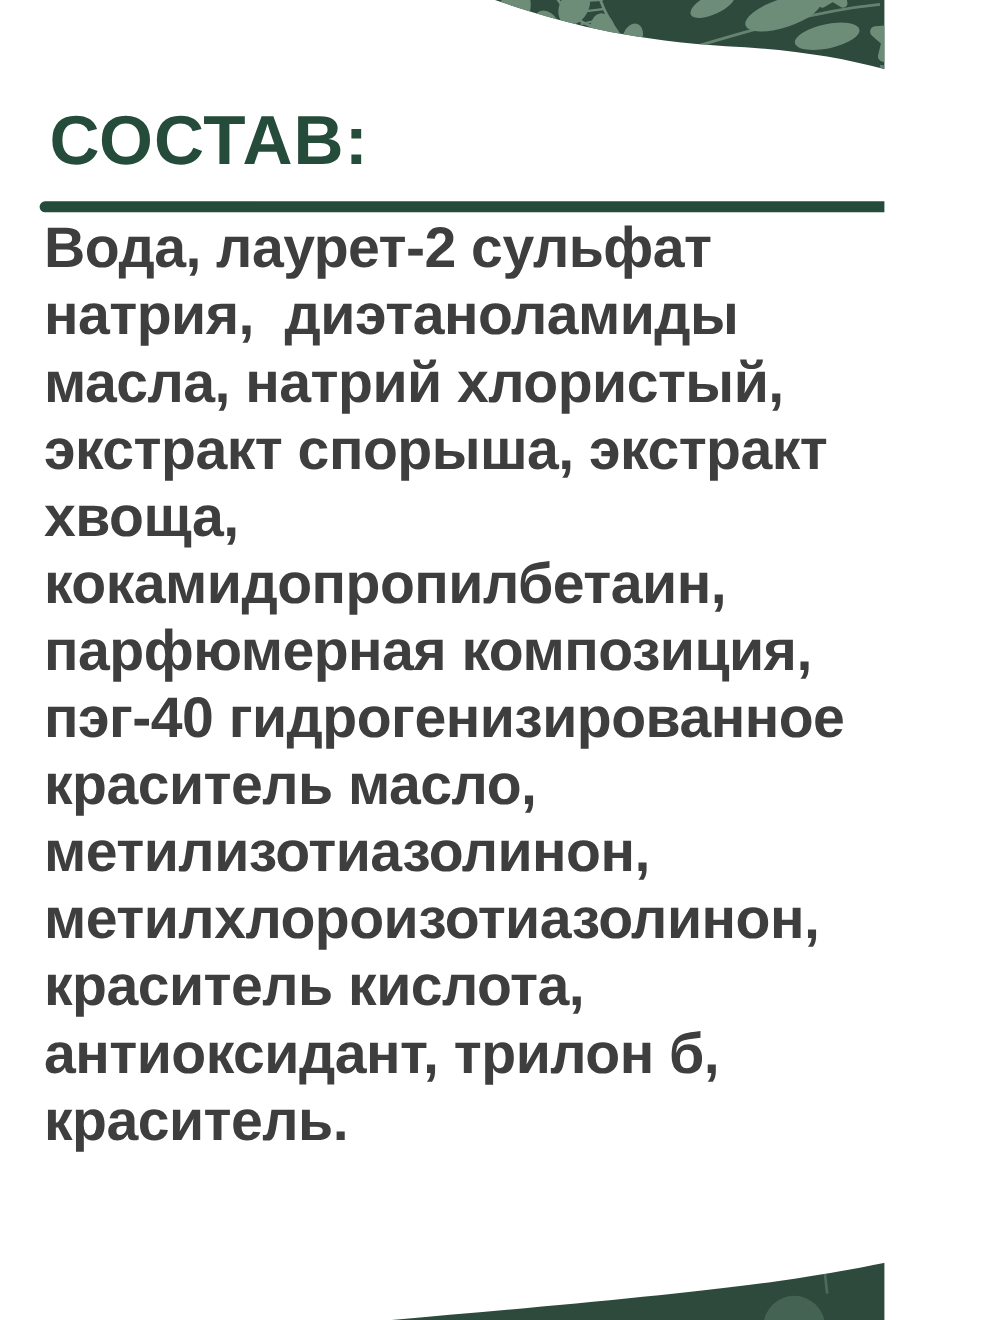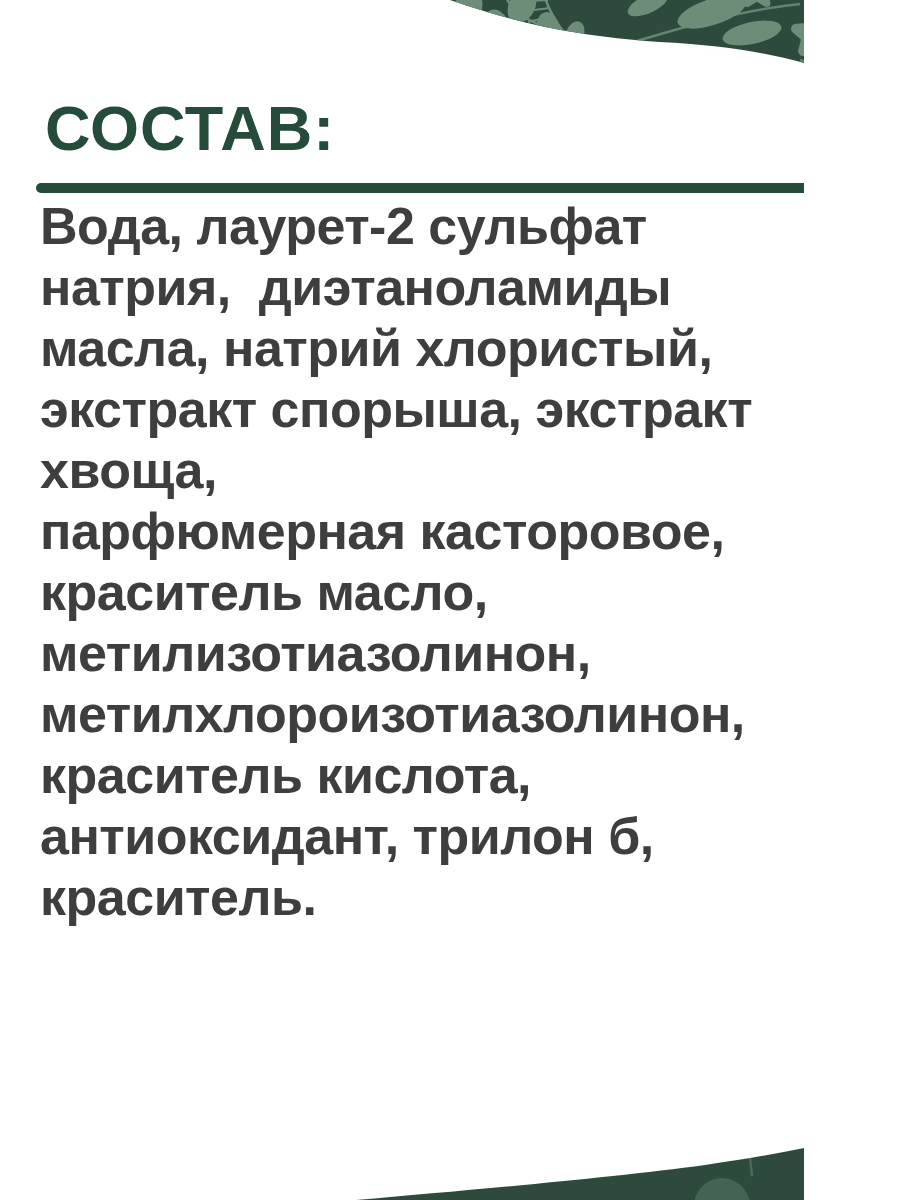--- a/index.html
+++ b/index.html
@@ -109,21 +109,23 @@
 
   <h1 class="title">СОСТАВ:</h1>
   <div class="title-underline"></div>
 
   <div class="ingredients">
       <div class="ing-line">Вода, лаурет-2 сульфат</div>
       <div class="ing-line">натрия,  диэтаноламиды</div>
       <div class="ing-line">масла, натрий хлористый,</div>
       <div class="ing-line">экстракт спорыша, экстракт</div>
       <div class="ing-line">хвоща,</div>
-      <div class="ing-line">парфюмерная касторовое,</div>
+      <div class="ing-line">кокамидопропилбетаин,</div>
+      <div class="ing-line">парфюмерная композиция,</div>
+      <div class="ing-line">пэг-40 гидрогенизированное</div>
       <div class="ing-line">краситель масло,</div>
       <div class="ing-line">метилизотиазолинон,</div>
       <div class="ing-line">метилхлороизотиазолинон,</div>
       <div class="ing-line">краситель кислота,</div>
       <div class="ing-line">антиоксидант, трилон б,</div>
       <div class="ing-line">краситель.</div>
     </div>
 
   <svg class="bottom-wave" width="900" height="90" viewBox="0 0 900 90" aria-hidden="true">
     <defs>

